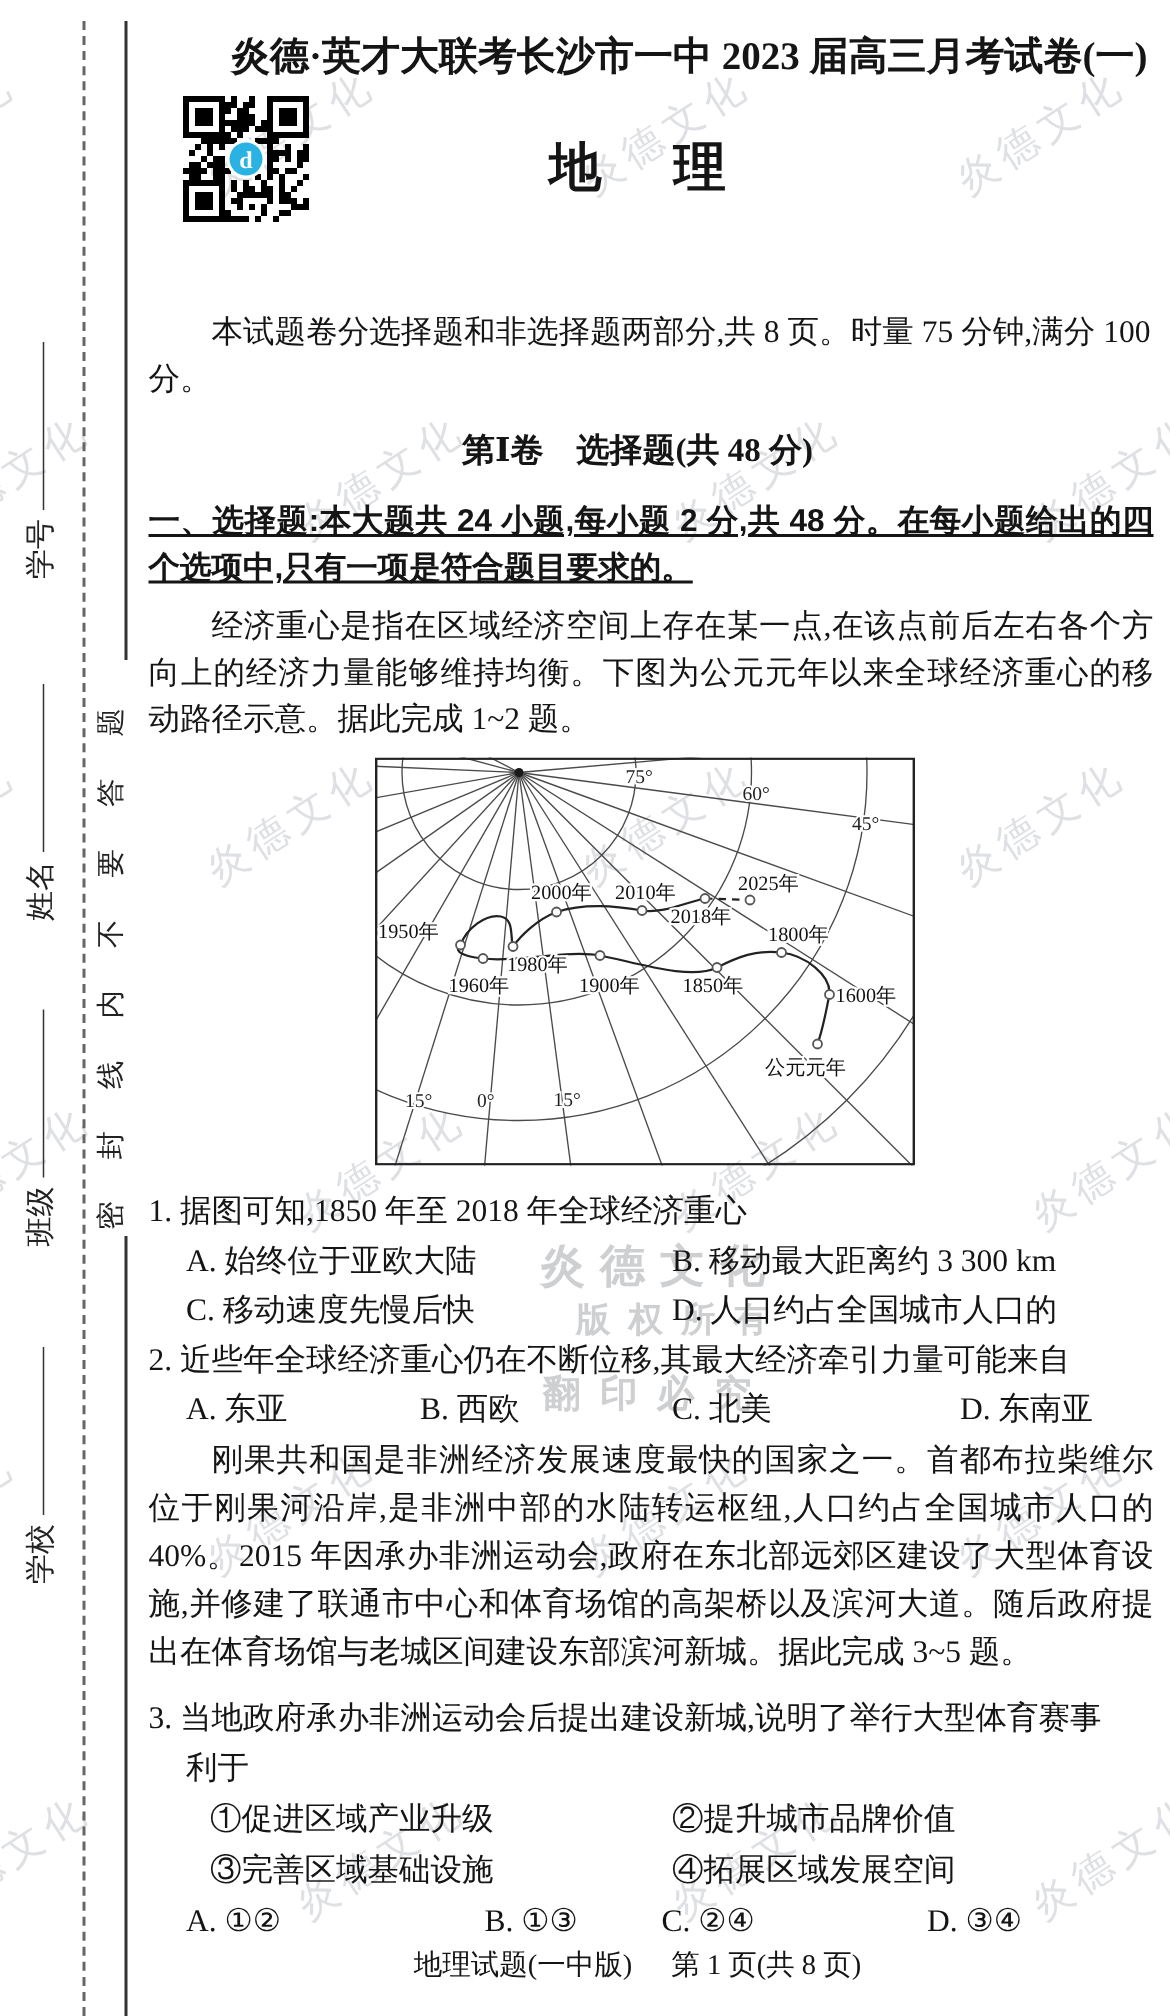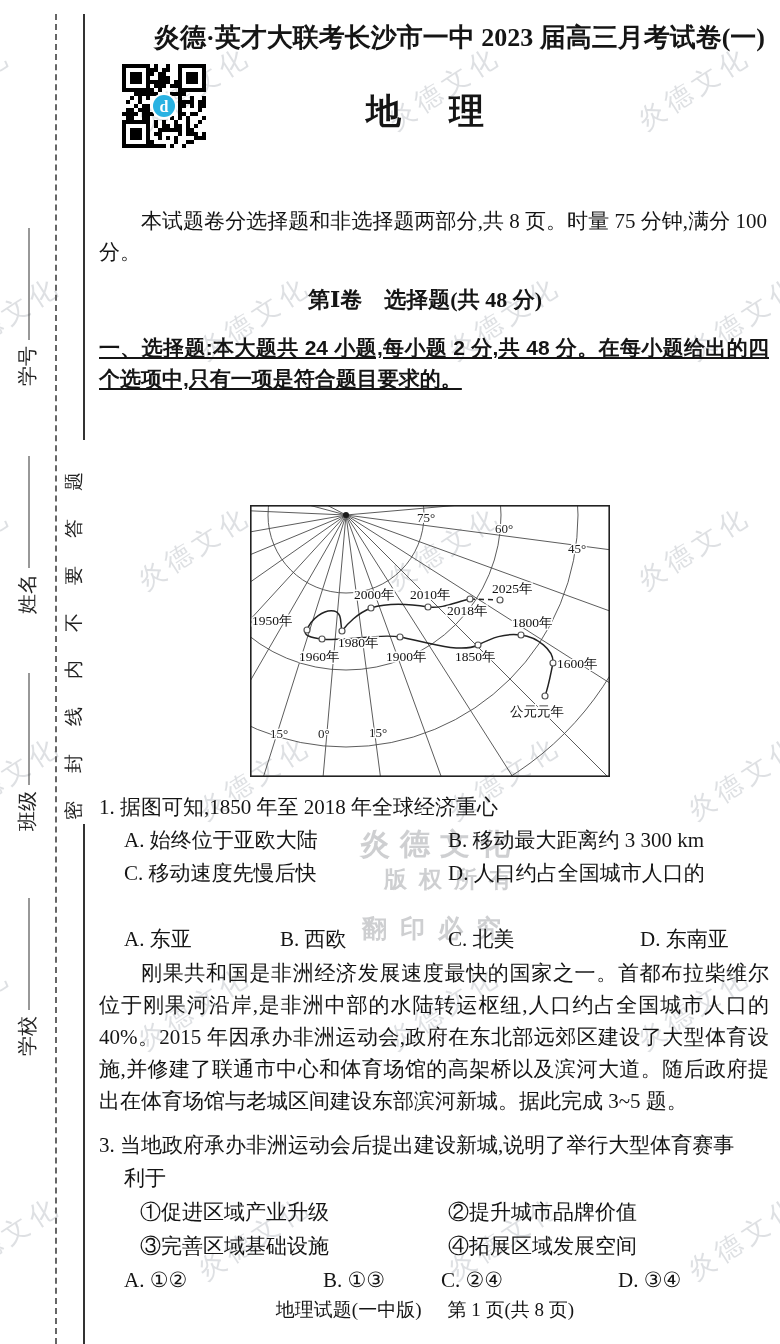--- a/index.html
+++ b/index.html
@@ -219,20 +219,21 @@
     <span style="font-size:35px;font-weight:bold;letter-spacing:48px;margin-right:-48px;">地理</span>
   </div>
 
 
   <div class="flow body-txt z1" style="left:99px;top:206px;width:668px;text-indent:2em;">本试题卷分选择题和非选择题两部分,共 8 页。时量 75 分钟,满分 100 分。</div>
 
   <div class="abs z1" style="left:85px;top:285px;width:680px;text-align:center;font-size:22px;font-weight:bold;">第Ⅰ卷　选择题(共 48 分)</div>
 
   <div class="flow body-txt hei z1" style="left:99px;top:332px;width:670px;">一、选择题:本大题共 24 小题,每小题 2 分,共 48 分。在每小题给出的四个选项中,只有一项是符合题目要求的。</div>
 
+  <div class="flow body-txt z1" style="left:99px;top:402px;width:670px;text-indent:2em;">经济重心是指在区域经济空间上存在某一点,在该点前后左右各个方向上的经济力量能够维持均衡。下图为公元元年以来全球经济重心的移动路径示意。据此完成 1~2 题。</div>
 
   <svg id="map" class="abs z1" style="left:250px;top:505px;" width="360" height="272" viewBox="0 0 360 272">
       <circle cx="96" cy="10" r="78" fill="none" stroke="#4a4a4a" stroke-width="0.9"></circle>
       <circle cx="96" cy="10" r="155" fill="none" stroke="#4a4a4a" stroke-width="0.9"></circle>
       <circle cx="96" cy="10" r="232" fill="none" stroke="#4a4a4a" stroke-width="0.9"></circle>
       <circle cx="96" cy="10" r="309" fill="none" stroke="#4a4a4a" stroke-width="0.9"></circle>
       <circle cx="96" cy="10" r="386" fill="none" stroke="#4a4a4a" stroke-width="0.9"></circle>
       <line x1="96" y1="10" x2="524.3637201794506" y2="-27.476969381493014" stroke="#4a4a4a" stroke-width="0.9"></line>
       <line x1="96" y1="10" x2="522.3212903907385" y2="66.12626265462217" stroke="#4a4a4a" stroke-width="0.9"></line>
       <line x1="96" y1="10" x2="500.06782693794065" y2="157.06866163003755" stroke="#4a4a4a" stroke-width="0.9"></line>
@@ -290,20 +291,21 @@
   <div class="abs body-txt z1" style="left:99px;top:792px;">1. 据图可知,1850 年至 2018 年全球经济重心</div>
   <div class="abs body-txt z1" style="left:0;top:825px;width:780px;">
     <span class="abs" style="left:124px;">A. 始终位于亚欧大陆</span>
     <span class="abs" style="left:448px;">B. 移动最大距离约 3 300 km</span>
   </div>
   <div class="abs body-txt z1" style="left:0;top:858px;width:780px;">
     <span class="abs" style="left:124px;">C. 移动速度先慢后快</span>
     <span class="abs" style="left:448px;">D. 人口约占全国城市人口的</span>
   </div>
 
+  <div class="abs body-txt z1" style="left:99px;top:891px;">2. 近些年全球经济重心仍在不断位移,其最大经济牵引力量可能来自</div>
   <div class="abs body-txt z1" style="left:0;top:924px;width:780px;">
     <span class="abs" style="left:124px;text-align:right;">A. 东亚</span>
     <span class="abs" style="left:280px;">B. 西欧</span>
     <span class="abs" style="left:448px;">C. 北美</span>
     <span class="abs" style="left:640px;">D. 东南亚</span>
   </div>
 
   <div class="flow z1" style="left:99px;top:957px;width:670px;text-indent:2em;font-size:21px;line-height:32px;">刚果共和国是非洲经济发展速度最快的国家之一。首都布拉柴维尔位于刚果河沿岸,是非洲中部的水陆转运枢纽,人口约占全国城市人口的 40%。2015 年因承办非洲运动会,政府在东北部远郊区建设了大型体育设施,并修建了联通市中心和体育场馆的高架桥以及滨河大道。随后政府提出在体育场馆与老城区间建设东部滨河新城。据此完成 3~5 题。</div>
 
   <div class="abs body-txt z1" style="left:99px;top:1130px;">3. 当地政府承办非洲运动会后提出建设新城,说明了举行大型体育赛事</div>

